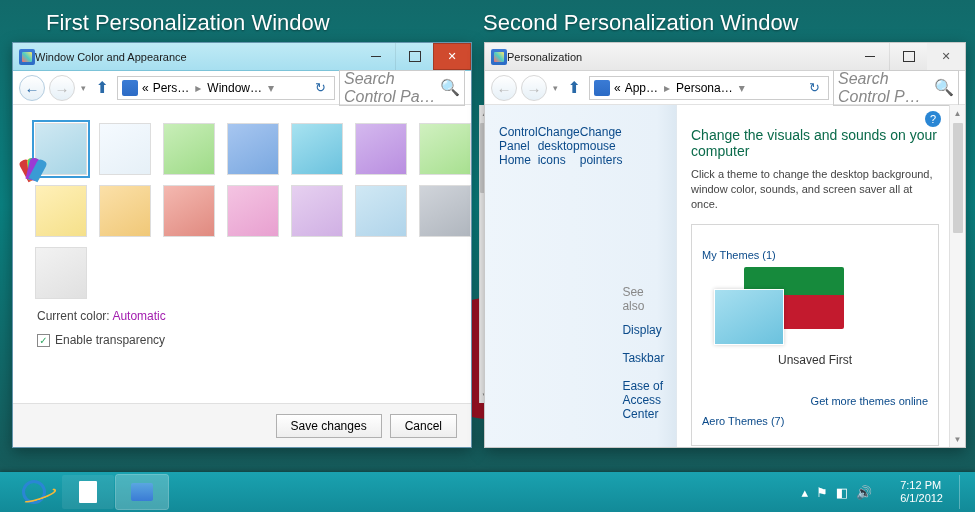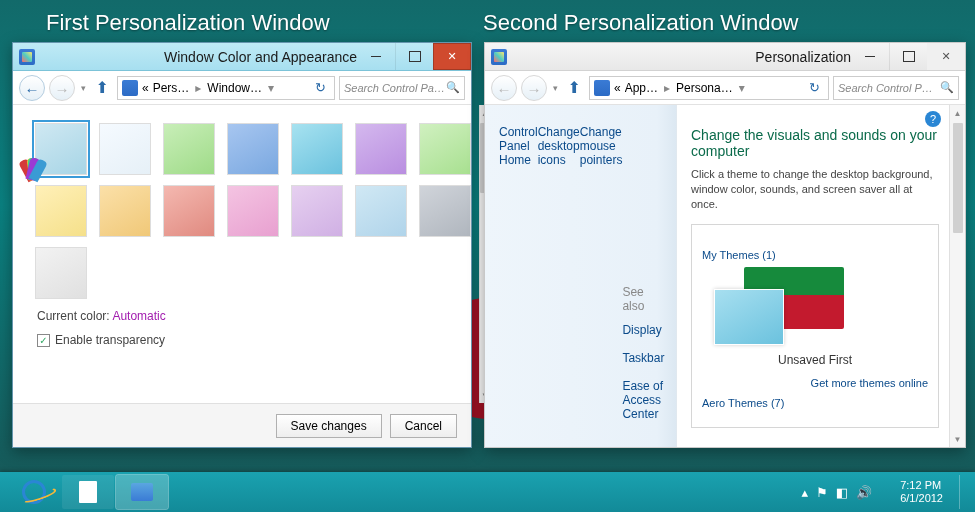--- a/index.html
+++ b/index.html
@@ -11,39 +11,39 @@
  linear-gradient(180deg,#126a6a 0%,#0a8080 40%,#185454 100%)}
 .caption{position:absolute;top:10px;color:#fff;font-size:22px;font-weight:300;z-index:2;text-shadow:0 1px 2px rgba(0,0,0,.4)}
 .caption.l{left:46px}.caption.r{left:483px}
 .window{position:absolute;top:42px;width:460px;height:406px;background:#fff;border:1px solid rgba(0,80,120,.6);box-shadow:0 4px 14px rgba(0,0,0,.35)}
 .window.left{left:12px}
 .window.right{left:484px;width:482px;border-color:#c8c8c8}
 .titlebar{height:28px;display:flex;align-items:center;background:linear-gradient(#bfeaf5,#a7dff0);border-bottom:1px solid #7cc3d8;padding:0 0 0 6px}
 .window.right .titlebar{background:linear-gradient(#f5f5f5,#e8e8e8);border-bottom:1px solid #d2d2d2}
 .ti-icon{width:16px;height:16px;background:linear-gradient(#3a7bd5,#2c6bc5);border-radius:2px;position:relative}
 .ti-icon::after{content:"";position:absolute;inset:3px;background:linear-gradient(45deg,#ff6b6b,#4ecdc4,#ffe66d);border-radius:1px}
-.ti-text{flex:1;text-align:right;font-size:14px;color:#1a1a1a}
+.ti-text{flex:1;text-align:left;font-size:11px;color:#1a1a1a}
 .win-btns{display:flex;height:100%}
 .win-btn{width:38px;height:100%;display:flex;align-items:center;justify-content:center;font-size:11px;color:#333}
 .win-btn.min::after{content:"";width:10px;height:1.5px;background:#333}
 .win-btn.max{border-left:1px solid rgba(0,0,0,.08)}
 .win-btn.max::after{content:"";width:10px;height:9px;border:1.5px solid #333}
 .win-btn.close{background:#d04a2e;border:1px solid #a33a24;color:#fff}
 .window.right .win-btn.close{background:#f0f0f0;border:none;color:#555}
 .win-btn.close::after{content:"✕";font-size:11px}
 .navbar{height:34px;display:flex;align-items:center;gap:4px;padding:0 6px;border-bottom:1px solid #e2e2e2}
 .nav-arrow{width:26px;height:26px;border-radius:50%;border:1px solid #b4cde0;background:linear-gradient(#fff,#e6f0f7);display:flex;align-items:center;justify-content:center;color:#2a6aa8;font-size:15px}
 .nav-arrow.dis{color:#b8b8b8;border-color:#d8d8d8}
 .nav-chev{color:#888;font-size:9px;padding:0 2px}
 .nav-up{color:#2a6aa8;font-size:16px;padding:0 4px}
 .addr{flex:1;height:24px;border:1px solid #ccc;display:flex;align-items:center;padding:0 4px;font-size:12px;gap:4px;min-width:0}
 .addr .ico{width:16px;height:16px;background:linear-gradient(#3a7bd5,#2c6bc5);border-radius:2px;flex-shrink:0}
 .addr .sep{color:#888;padding:0 2px}
 .addr .ref{margin-left:auto;color:#2a6aa8;font-size:13px;padding:0 4px}
-.search{width:126px;height:24px;border:1px solid #ccc;display:flex;align-items:center;padding:0 4px;font-size:11px;color:#888;font-style:italic}
+.search{width:126px;height:36px;border:1px solid #ccc;display:flex;align-items:center;padding:0 4px;font-size:16px;color:#888;font-style:italic}
 .search .mag{margin-left:auto;color:#2a6aa8;font-style:normal}
 .body{position:absolute;top:62px;bottom:0;left:0;right:0;display:flex}
 .body.lbody{flex-direction:column}
 .scroll{width:16px;background:#f5f5f5;border-left:1px solid #e0e0e0;display:flex;flex-direction:column;align-items:center}
 .scroll .sarr{height:16px;display:flex;align-items:center;justify-content:center;font-size:8px;color:#888}
 .scroll .thumb{width:10px;height:70px;background:#d0d0d0;border-radius:1px;margin-top:2px}
 .swatches{padding:18px 8px 8px 22px;display:grid;grid-template-columns:repeat(7,52px);grid-auto-rows:52px;gap:10px 12px}
 .sw{width:52px;height:52px;border:1px solid #ddd;position:relative;background:linear-gradient(150deg,var(--c1),var(--c2))}
 .sw.sel{outline:2px solid #3a9bd9;outline-offset:1px}
 .sw .fan{position:absolute;left:-14px;bottom:-10px;width:34px;height:30px}
@@ -69,21 +69,21 @@
 .rmain{flex:1;padding:14px 10px 0 14px;position:relative;overflow:hidden}
 .help{position:absolute;right:8px;top:6px;width:16px;height:16px;border-radius:50%;background:#2a86d4;color:#fff;font-size:11px;display:flex;align-items:center;justify-content:center}
 .rhdr{color:#0a6a4a;font-size:14px;margin:8px 0 8px}
 .rpara{font-size:11px;color:#444;margin-bottom:12px;line-height:1.35}
 .themebox{border:1px solid #d6d6d6;padding:24px 10px 12px}
 .grptitle{color:#0a4a8a;font-size:11px;margin-bottom:6px}
 .themethumb{position:relative;width:130px;height:82px;margin:4px 0 4px 12px}
 .themethumb .bg{position:absolute;right:0;top:0;width:100px;height:62px;background:linear-gradient(#168a3c 45%,#c31a2e 46%);border-radius:2px}
 .themethumb .fg{position:absolute;left:0;bottom:4px;width:70px;height:56px;background:linear-gradient(150deg,#a7dff0,#6bc2de);border:1px solid #fff;box-shadow:0 0 4px rgba(0,0,0,.2)}
 .tname{text-align:center;font-size:12px;color:#333;margin-top:2px}
-.morelink{text-align:right;font-size:11px;margin-top:10px}
+.morelink{text-align:right;font-size:11px;margin-top:28px}
 .morelink a{color:#0a4a8a;text-decoration:none}
 .taskbar{position:absolute;bottom:0;left:0;right:0;height:40px;background:linear-gradient(#1aa2b0,#128a98);display:flex;align-items:center;padding:0 8px;box-shadow:0 -1px 4px rgba(0,0,0,.3)}
 .tb-item{width:52px;height:34px;border-radius:2px;display:flex;align-items:center;justify-content:center;margin-right:2px}
 .tb-item.ie{color:#1d6ab8;position:relative}
 .tb-item.ie .ring{width:24px;height:24px;border:3px solid #2a86d4;border-radius:50%;position:relative}
 .tb-item.ie .ring::after{content:"";position:absolute;left:-4px;top:8px;width:32px;height:5px;border:2px solid #f5b83a;border-radius:50%;border-top-color:transparent;border-left-color:transparent;transform:rotate(-18deg)}
 .tb-item.doc{background:rgba(255,255,255,.08)}
 .tb-item.doc .pg{width:18px;height:22px;background:#fff;border-radius:1px}
 .tb-item.run{background:rgba(255,255,255,.22);outline:1px solid rgba(255,255,255,.35);position:relative}
 .tb-item.run .pict{width:22px;height:18px;background:linear-gradient(#5aa6e0,#3a7bd5);border-radius:2px}

